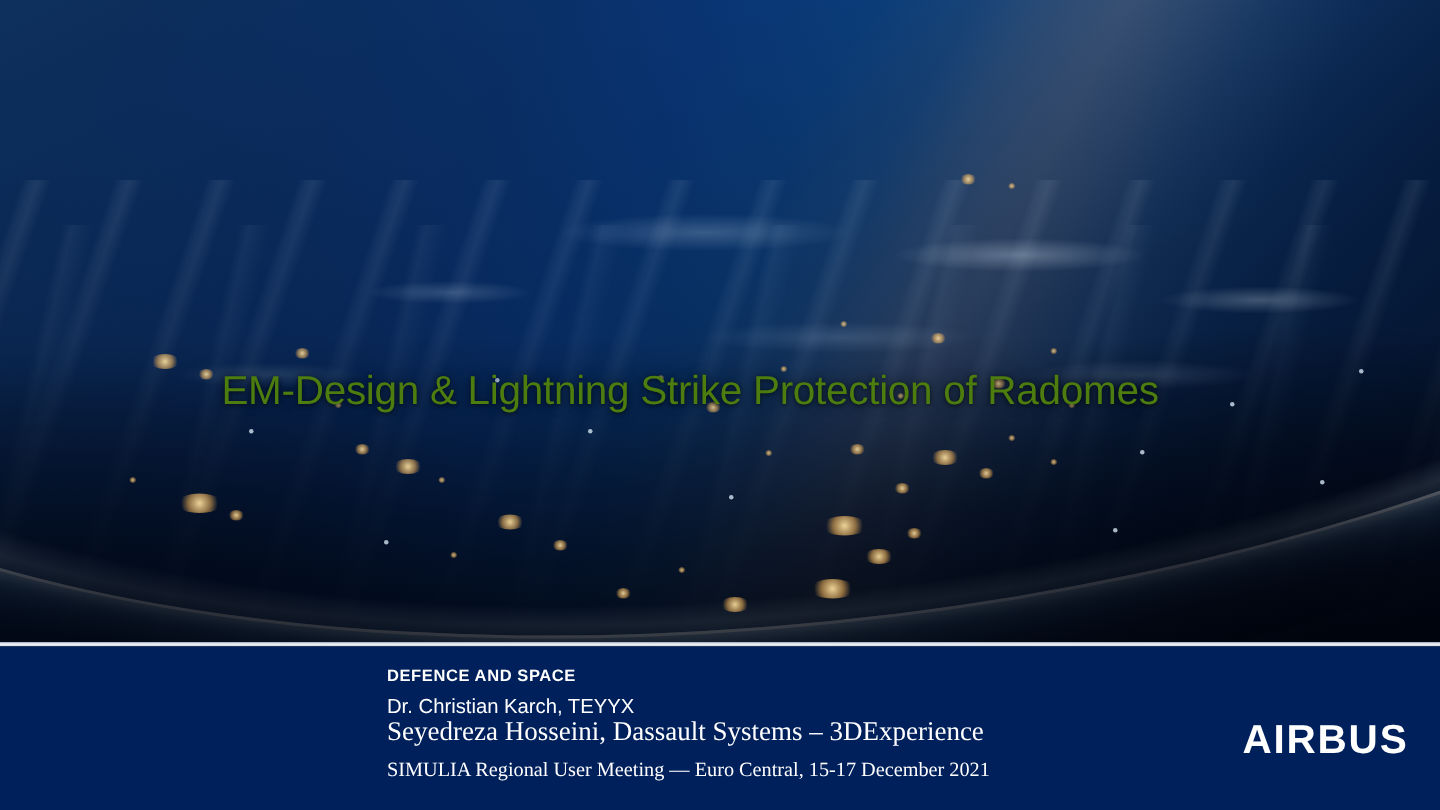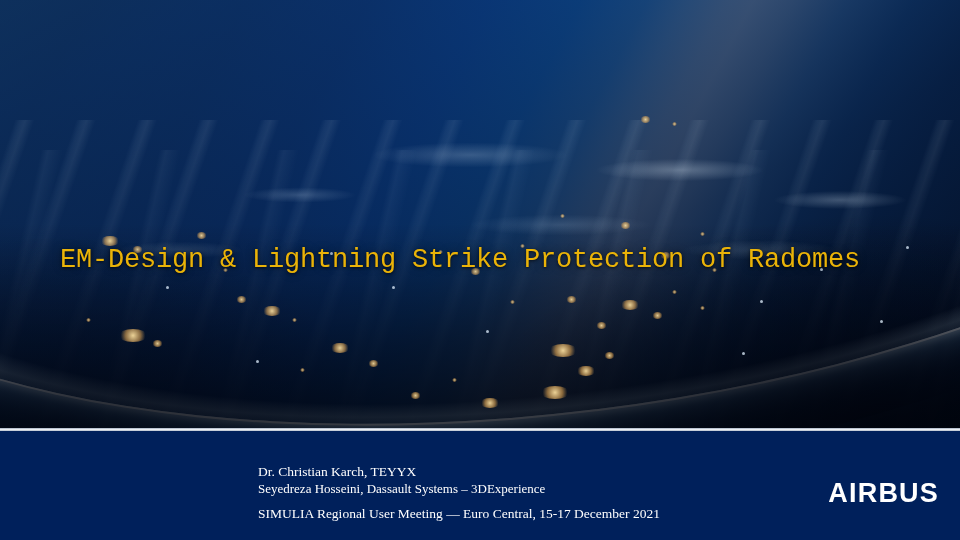--- a/index.html
+++ b/index.html
@@ -175,22 +175,22 @@
     background: rgba(226,240,255,0.75);
   }
 
   
   .title-block {
     position: absolute;
     left: 0;
     top: 243px;
     width: 920px;
     text-align: center;
-    font-family: Liberation Mono, monospace;
-    color: #eab308;
+    font-family: Liberation Sans, sans-serif;
+    color: #4d7c0f;
     text-shadow: 0 1px 3px rgba(0,0,0,0.65), 0 0 10px rgba(0,0,0,0.45);
     pointer-events: none;
   }
   .title-main {
     font-size: 27px;
     line-height: 34px;
     letter-spacing: -0.2px;
     white-space: nowrap;
   }
   .title-sub {
@@ -223,28 +223,28 @@
     color: #ffffff;
   }
   .f-unit {
     font-family: "Liberation Sans", sans-serif;
     font-size: 11px;
     font-weight: bold;
     letter-spacing: 0.4px;
     line-height: 15px;
   }
   .f-author {
-    font-family: Liberation Serif, serif;
+    font-family: Liberation Sans, sans-serif;
     font-size: 13.5px;
     line-height: 17px;
-    margin-top: 19px;
+    margin-top: 3px;
   }
   .f-author2 {
     font-family: "Liberation Serif", serif;
-    font-size: 13px;
+    font-size: 18px;
     line-height: 17px;
   }
   .f-event {
     font-family: "Liberation Serif", serif;
     font-size: 13.5px;
     line-height: 17px;
     margin-top: 8px;
   }
   .airbus-logo {
     position: absolute;
@@ -327,20 +327,21 @@
   </div>
 
   <div class="title-block">
     <div class="title-main">EM-Design &amp; Lightning Strike Protection of Radomes</div>
   </div>
 
   <div class="divider"></div>
 
   <div class="footer">
     <div class="footer-text">
+      <div class="f-unit">DEFENCE AND SPACE</div>
       <div class="f-author">Dr. Christian Karch, TEYYX</div>
       <div class="f-author2">Seyedreza Hosseini, Dassault Systems – 3DExperience</div>
       <div class="f-event">SIMULIA Regional User Meeting — Euro Central, 15-17 December 2021</div>
     </div>
     <div class="airbus-logo">AIRBUS</div>
   </div>
 
 </div>
 
 </body></html>

